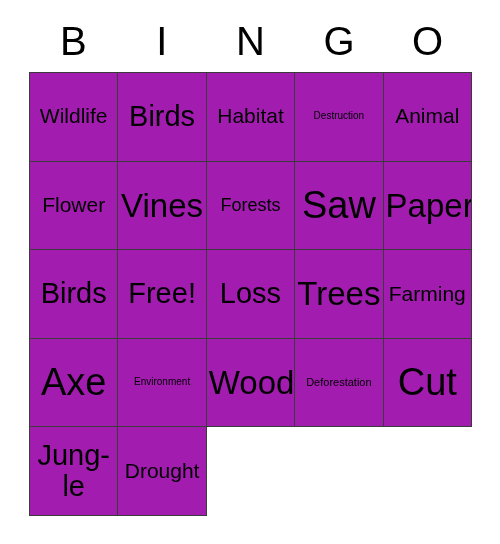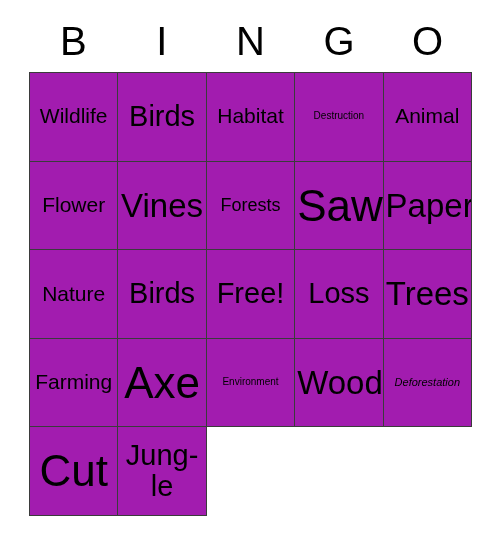--- a/index.html
+++ b/index.html
@@ -76,28 +76,28 @@
   .cell-text {
     display: block;
     width: 100%;
     text-align: center;
     line-height: 1.08;
     color: #000000;
     white-space: pre-line;
   }
 
   
-  .fs-xxl { font-size: 44px; }
+  .fs-xxl { font-size: 38px; }
   .fs-xl  { font-size: 29px; }
   .fs-l   { font-size: 33px; }
   .fs-m   { font-size: 21px; }
   .fs-s   { font-size: 18px; }
   .fs-xs  { font-size: 15px; }
   .fs-xxs { font-size: 10px; }
-  .fs-tiny{ font-size: 11px; font-style: italic; }
+  .fs-tiny{ font-size: 11px; }
 </style>
 </head>
 <body>
 
 <div id="bingo-card">
 
   <div id="header-row">
     <div class="header-cell">
       <span>B</span>
     </div>
@@ -143,23 +143,20 @@
       <span class="cell-text fs-s">Forests</span>
     </div>
     <div class="cell">
       <span class="cell-text fs-xxl">Saw</span>
     </div>
     <div class="cell">
       <span class="cell-text fs-l">Paper</span>
     </div>
 
     <div class="cell">
-      <span class="cell-text fs-m">Nature</span>
-    </div>
-    <div class="cell">
       <span class="cell-text fs-xl">Birds</span>
     </div>
     <div class="cell">
       <span class="cell-text fs-xl">Free!</span>
     </div>
     <div class="cell">
       <span class="cell-text fs-xl">Loss</span>
     </div>
     <div class="cell">
       <span class="cell-text fs-l">Trees</span>
@@ -181,15 +178,18 @@
     <div class="cell">
       <span class="cell-text fs-tiny">Deforestation</span>
     </div>
     <div class="cell">
       <span class="cell-text fs-xxl">Cut</span>
     </div>
     <div class="cell">
       <span class="cell-text fs-xl">Jung-
 le</span>
     </div>
+    <div class="cell">
+      <span class="cell-text fs-m">Drought</span>
+    </div>
 
   </div>
 </div>
 
 </body></html>

